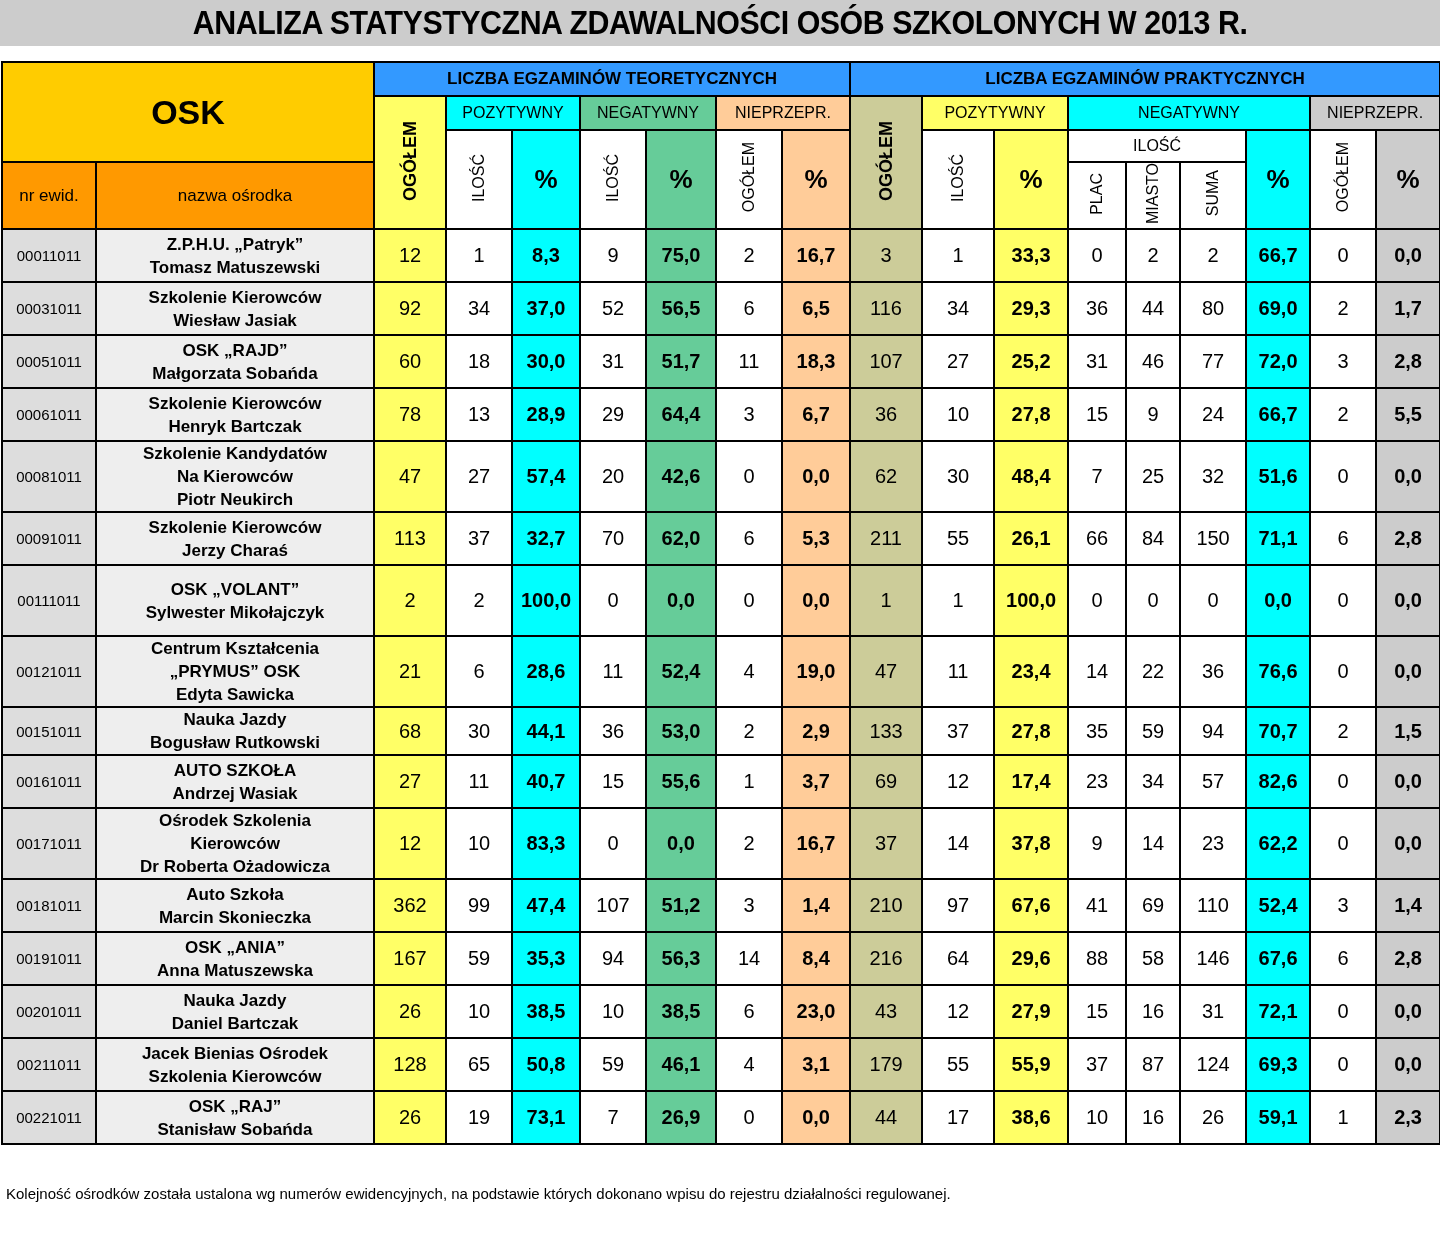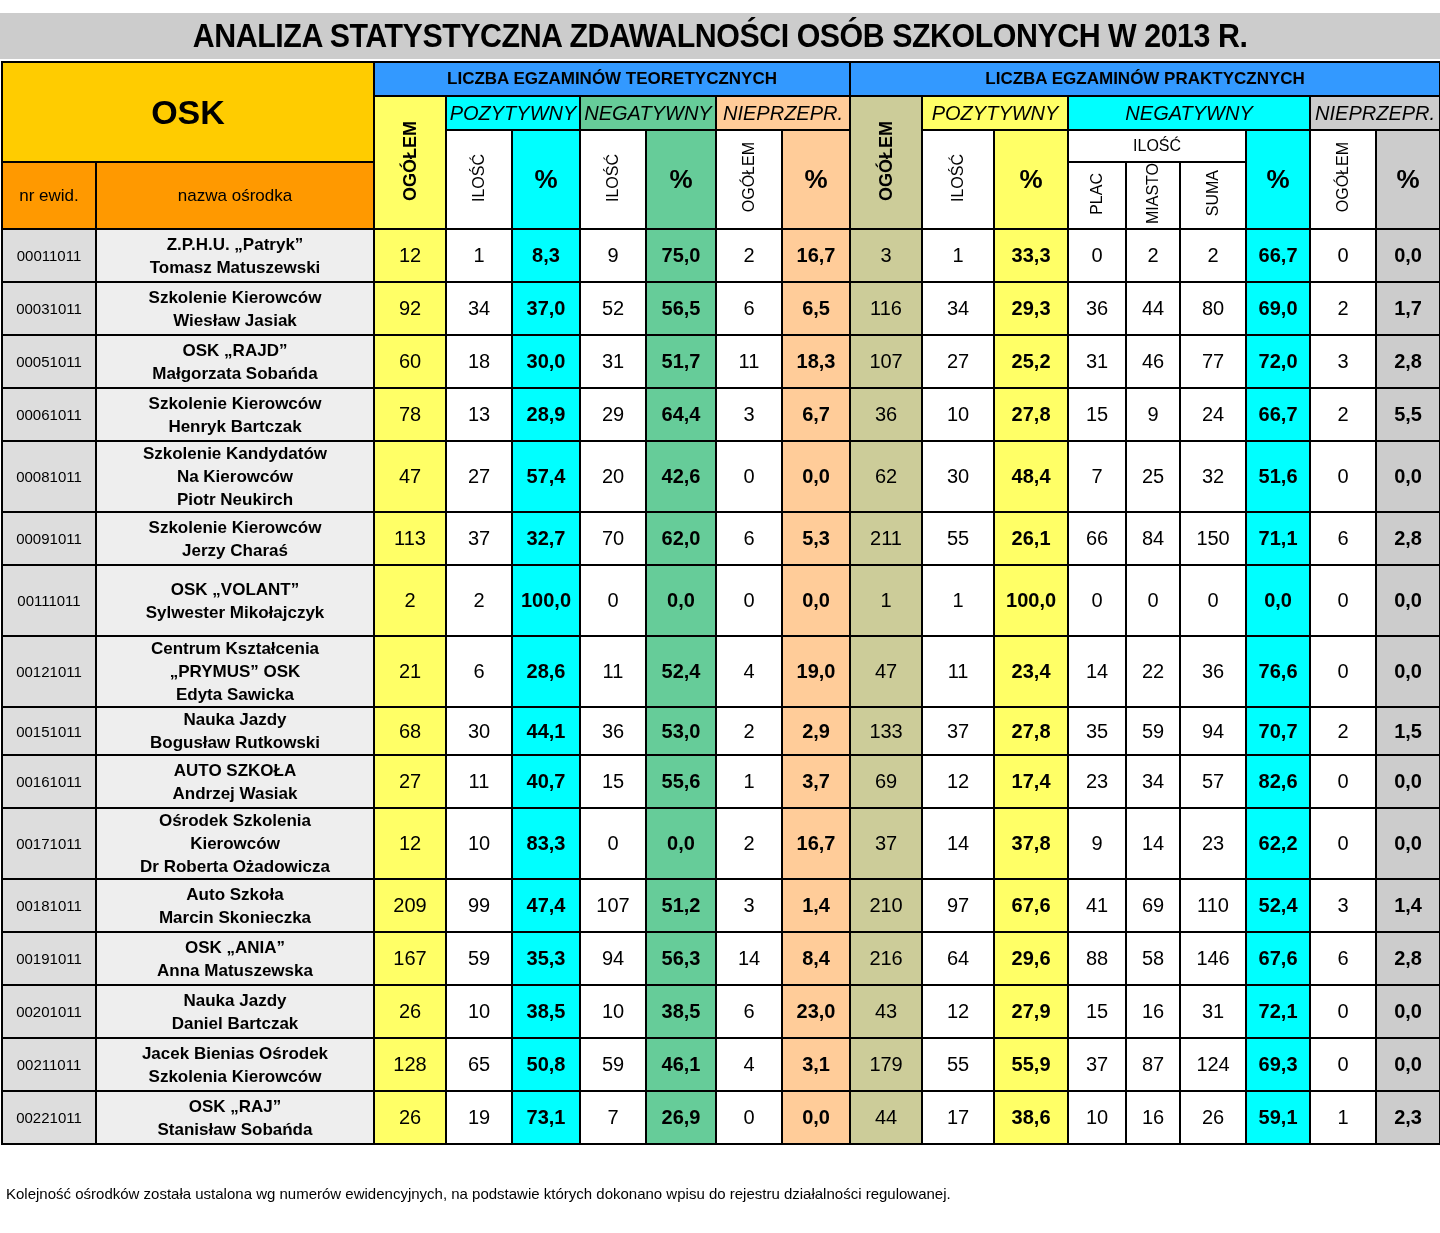--- a/index.html
+++ b/index.html
@@ -1,33 +1,33 @@
 <!DOCTYPE html>
 <html><head>
 <meta charset="utf-8">
 <style>
   html, body { margin:0; padding:0; background:#ffffff; }
   body { width:1440px; height:1233px; position:relative; font-family:"Liberation Sans", sans-serif; color:#000; overflow:hidden; }
-  .title-bar { position:absolute; left:0; top:13px; width:1440px; height:46px; background:#cccccc; display:flex; align-items:center; justify-content:center; }
+  .title-bar { position:absolute; left:0; top:0; width:1440px; height:46px; background:#cccccc; display:flex; align-items:center; justify-content:center; }
   .title-bar h1 { margin:0; font-family:"Liberation Sans", sans-serif; font-size:33px; font-weight:bold; letter-spacing:-0.5px; transform:scaleX(0.92); }
   table.stats { position:absolute; left:1px; top:61px; border-collapse:collapse; table-layout:fixed; width:1438px; }
   table.stats td, table.stats th { border:2px solid #000; padding:0; text-align:center; vertical-align:middle; overflow:hidden; }
   .c-osk { background:#ffcc00; font-size:34px; font-weight:bold; }
   .c-sub { background:#ff9900; font-size:17px; font-weight:normal; }
   .c-blue { background:#3399ff; font-size:17px; font-weight:bold; height:32px; }
   .c-yellow { background:#ffff66; }
   .c-cyan { background:#00ffff; }
   .c-green { background:#66cc99; }
   .c-peach { background:#ffcc99; }
   .c-olive { background:#cccc99; }
   .c-gray { background:#cccccc; }
   .c-white { background:#ffffff; }
   .c-lgray { background:#eeeeee; }
   .c-idgray { background:#dddddd; }
-  .grp { font-style:italic; font-size:20px; font-weight:normal; height:32px; }
+  .grp { font-size:16px; font-weight:normal; height:32px; }
   .vert { writing-mode:vertical-rl; transform:rotate(180deg); display:inline-block; white-space:nowrap; }
   .vert-b { font-weight:bold; font-size:18px; }
   .vert-n { font-weight:normal; font-size:16px; }
   .pct-h { font-size:26px; font-weight:bold; }
   .ilosc-h { font-size:16px; font-weight:normal; height:30px; }
   td.id { font-size:15px; }
   td.name { font-size:17px; font-weight:bold; line-height:23px; }
   td.n { font-size:20px; }
   td.b { font-size:20px; font-weight:bold; }
   .footer { position:absolute; left:6px; top:1185px; font-size:15px; font-family:"Liberation Sans", sans-serif; }
@@ -356,21 +356,21 @@
     <td class="b c-cyan">62,2</td>
     <td class="n c-white">0</td>
     <td class="b c-gray">0,0</td>
   </tr>
       <tr style="height: 53px;">
     <td class="id c-idgray">00181011</td>
     <td class="name c-lgray">
           <span class="name-line">Auto Szkoła</span>
           <span class="name-line">Marcin Skonieczka</span>
         </td>
-    <td class="n c-yellow">209</td>
+    <td class="n c-yellow">362</td>
     <td class="n c-white">99</td>
     <td class="b c-cyan">47,4</td>
     <td class="n c-white">107</td>
     <td class="b c-green">51,2</td>
     <td class="n c-white">3</td>
     <td class="b c-peach">1,4</td>
     <td class="n c-olive">210</td>
     <td class="n c-white">97</td>
     <td class="b c-yellow">67,6</td>
     <td class="n c-white">41</td>

